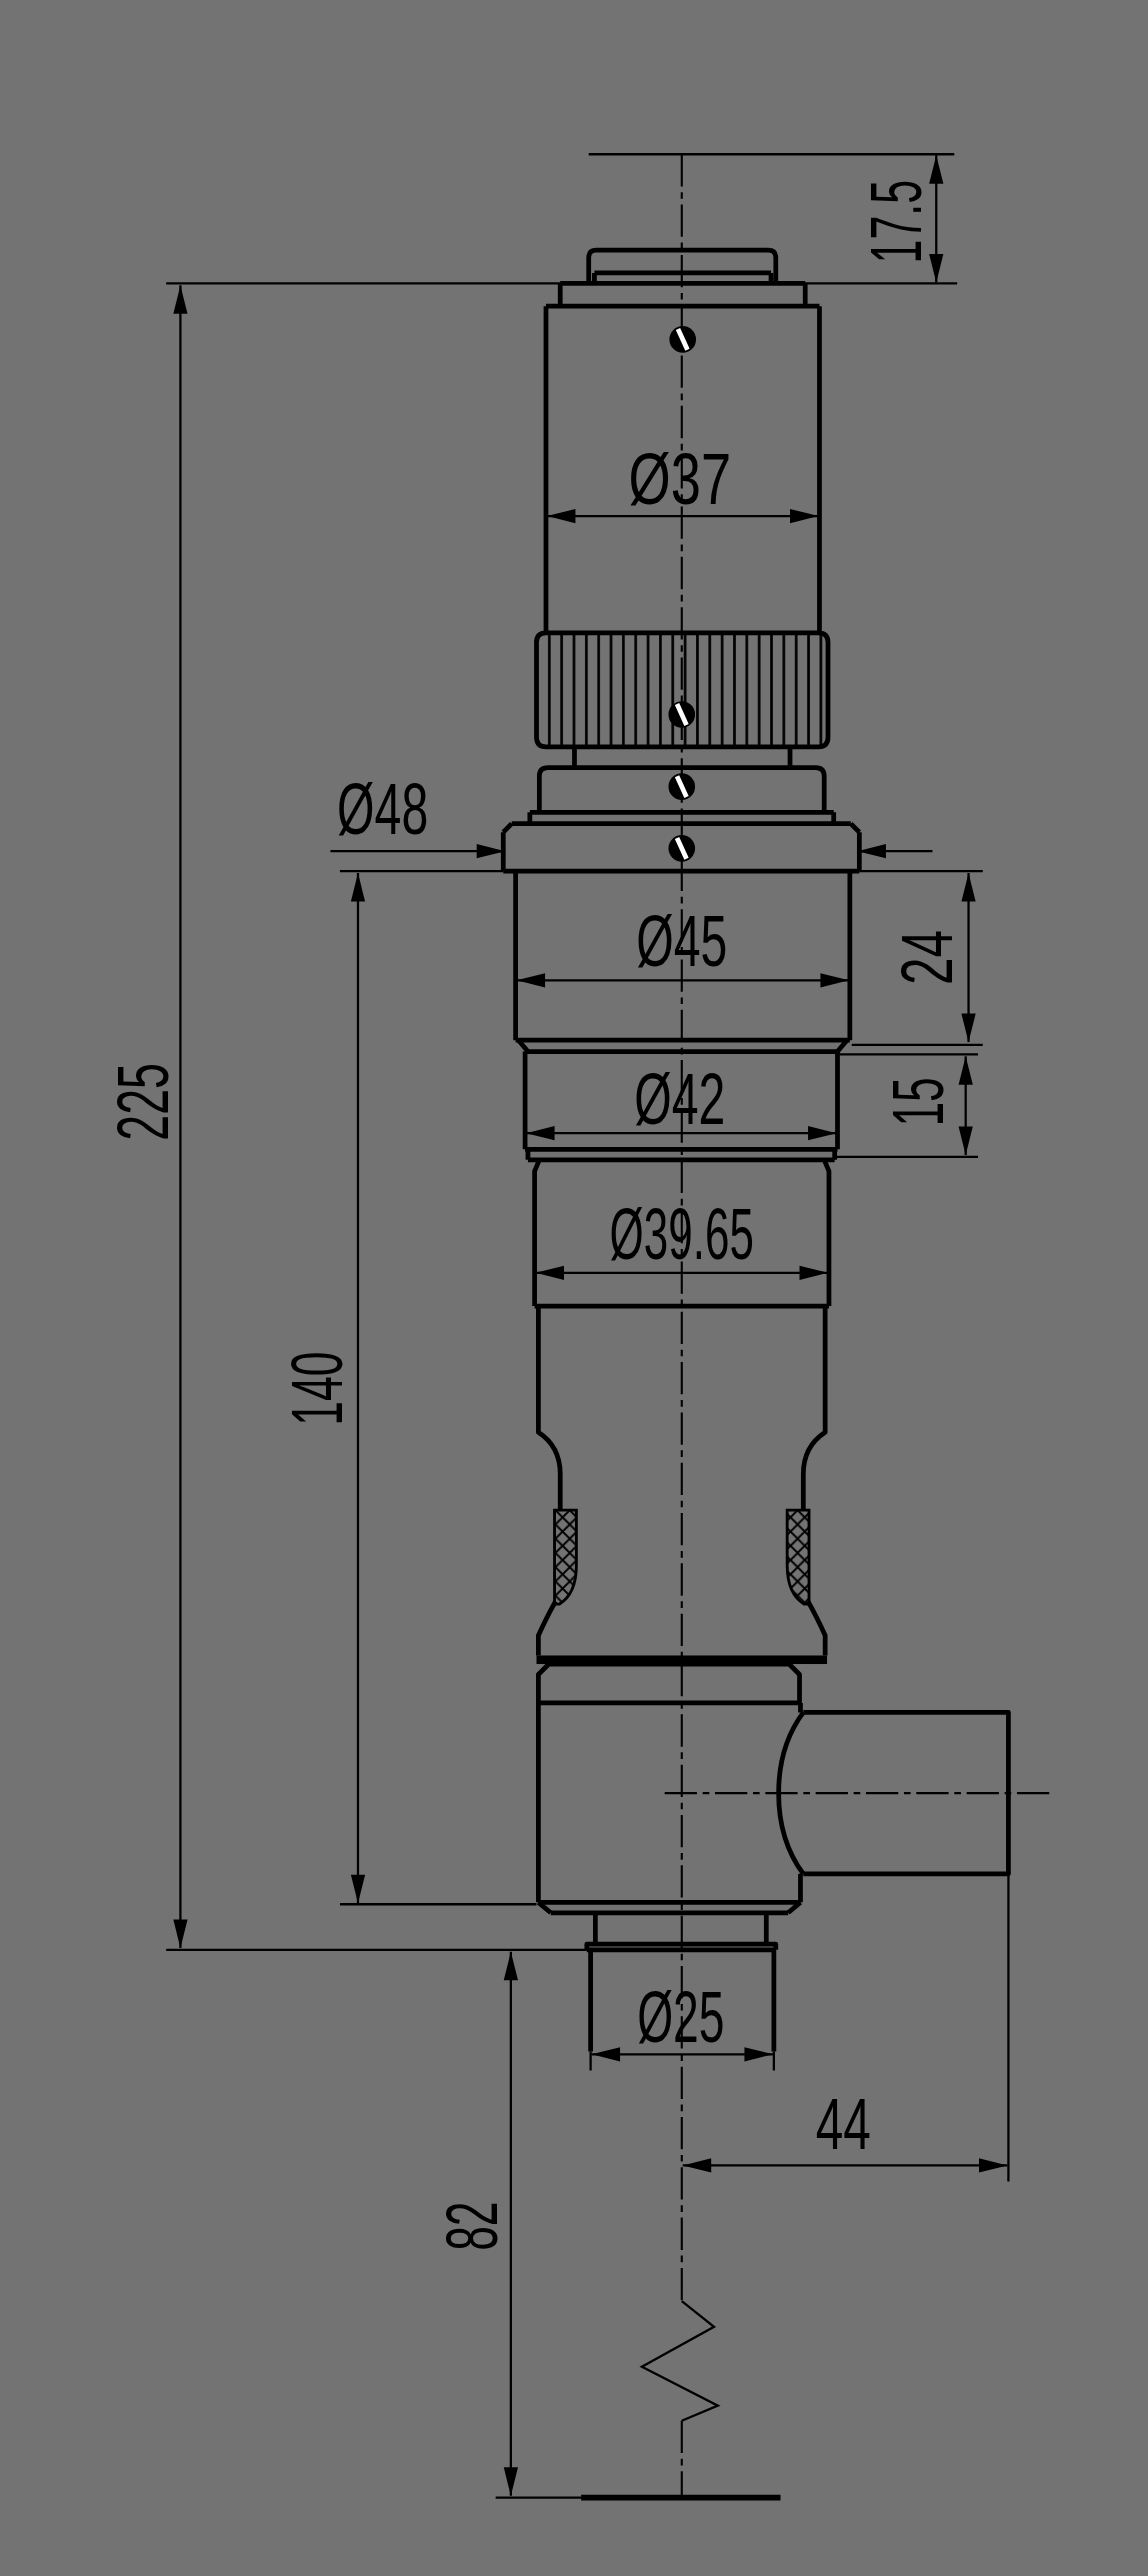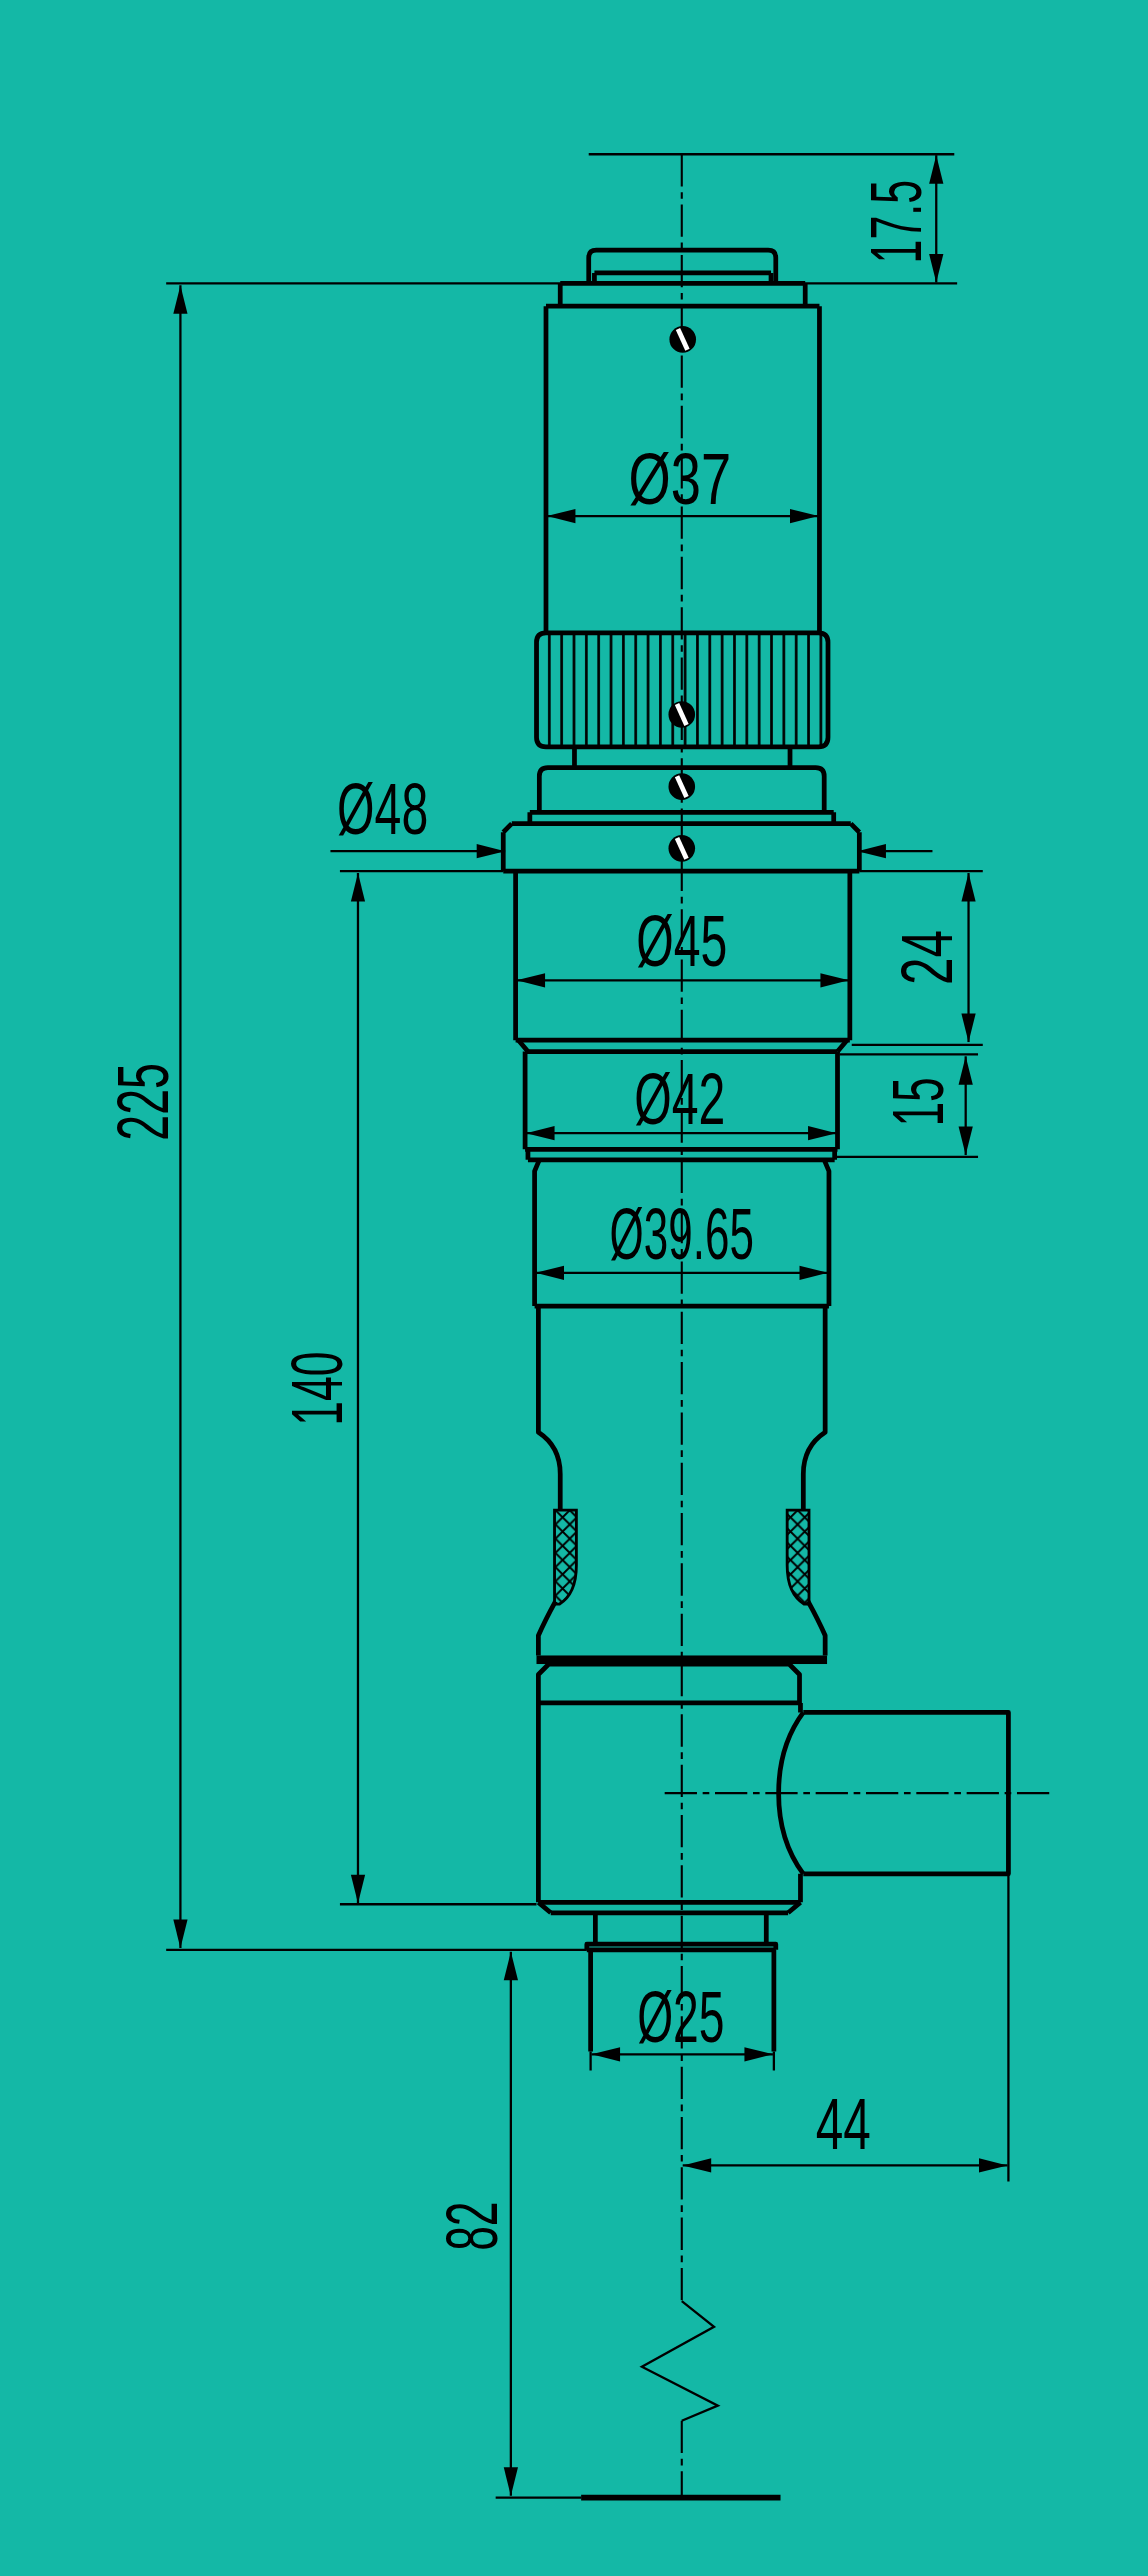--- a/index.html
+++ b/index.html
@@ -1,16 +1,16 @@
 <!DOCTYPE html>
 <html style="font-size:15px"><head>
 <meta charset="utf-8">
 <style>
   html,body{margin:0;padding:0;background:#ffffff;}
-  .stage{width:1148px;height:2576px;background:#14b8a6;position:relative;}
+  .stage{width:1148px;height:2576px;background:#737373;position:relative;}
   svg{display:block;}
   
   .o  {stroke:#000;stroke-width:5;fill:none;stroke-linejoin:round;stroke-linecap:butt;}
   .ob {stroke:#000;stroke-width:6;fill:none;}
   .t  {stroke:#000;stroke-width:2.4;fill:none;stroke-linecap:butt;}
   .cl {stroke:#000;stroke-width:2.2;fill:none;stroke-dasharray:34 6 7 6;}
   .fill{fill:#000;stroke:none;}
   .dimtext{font-family:"Liberation Sans", sans-serif;font-size:76px;fill:#000;}
 </style>
 </head>

